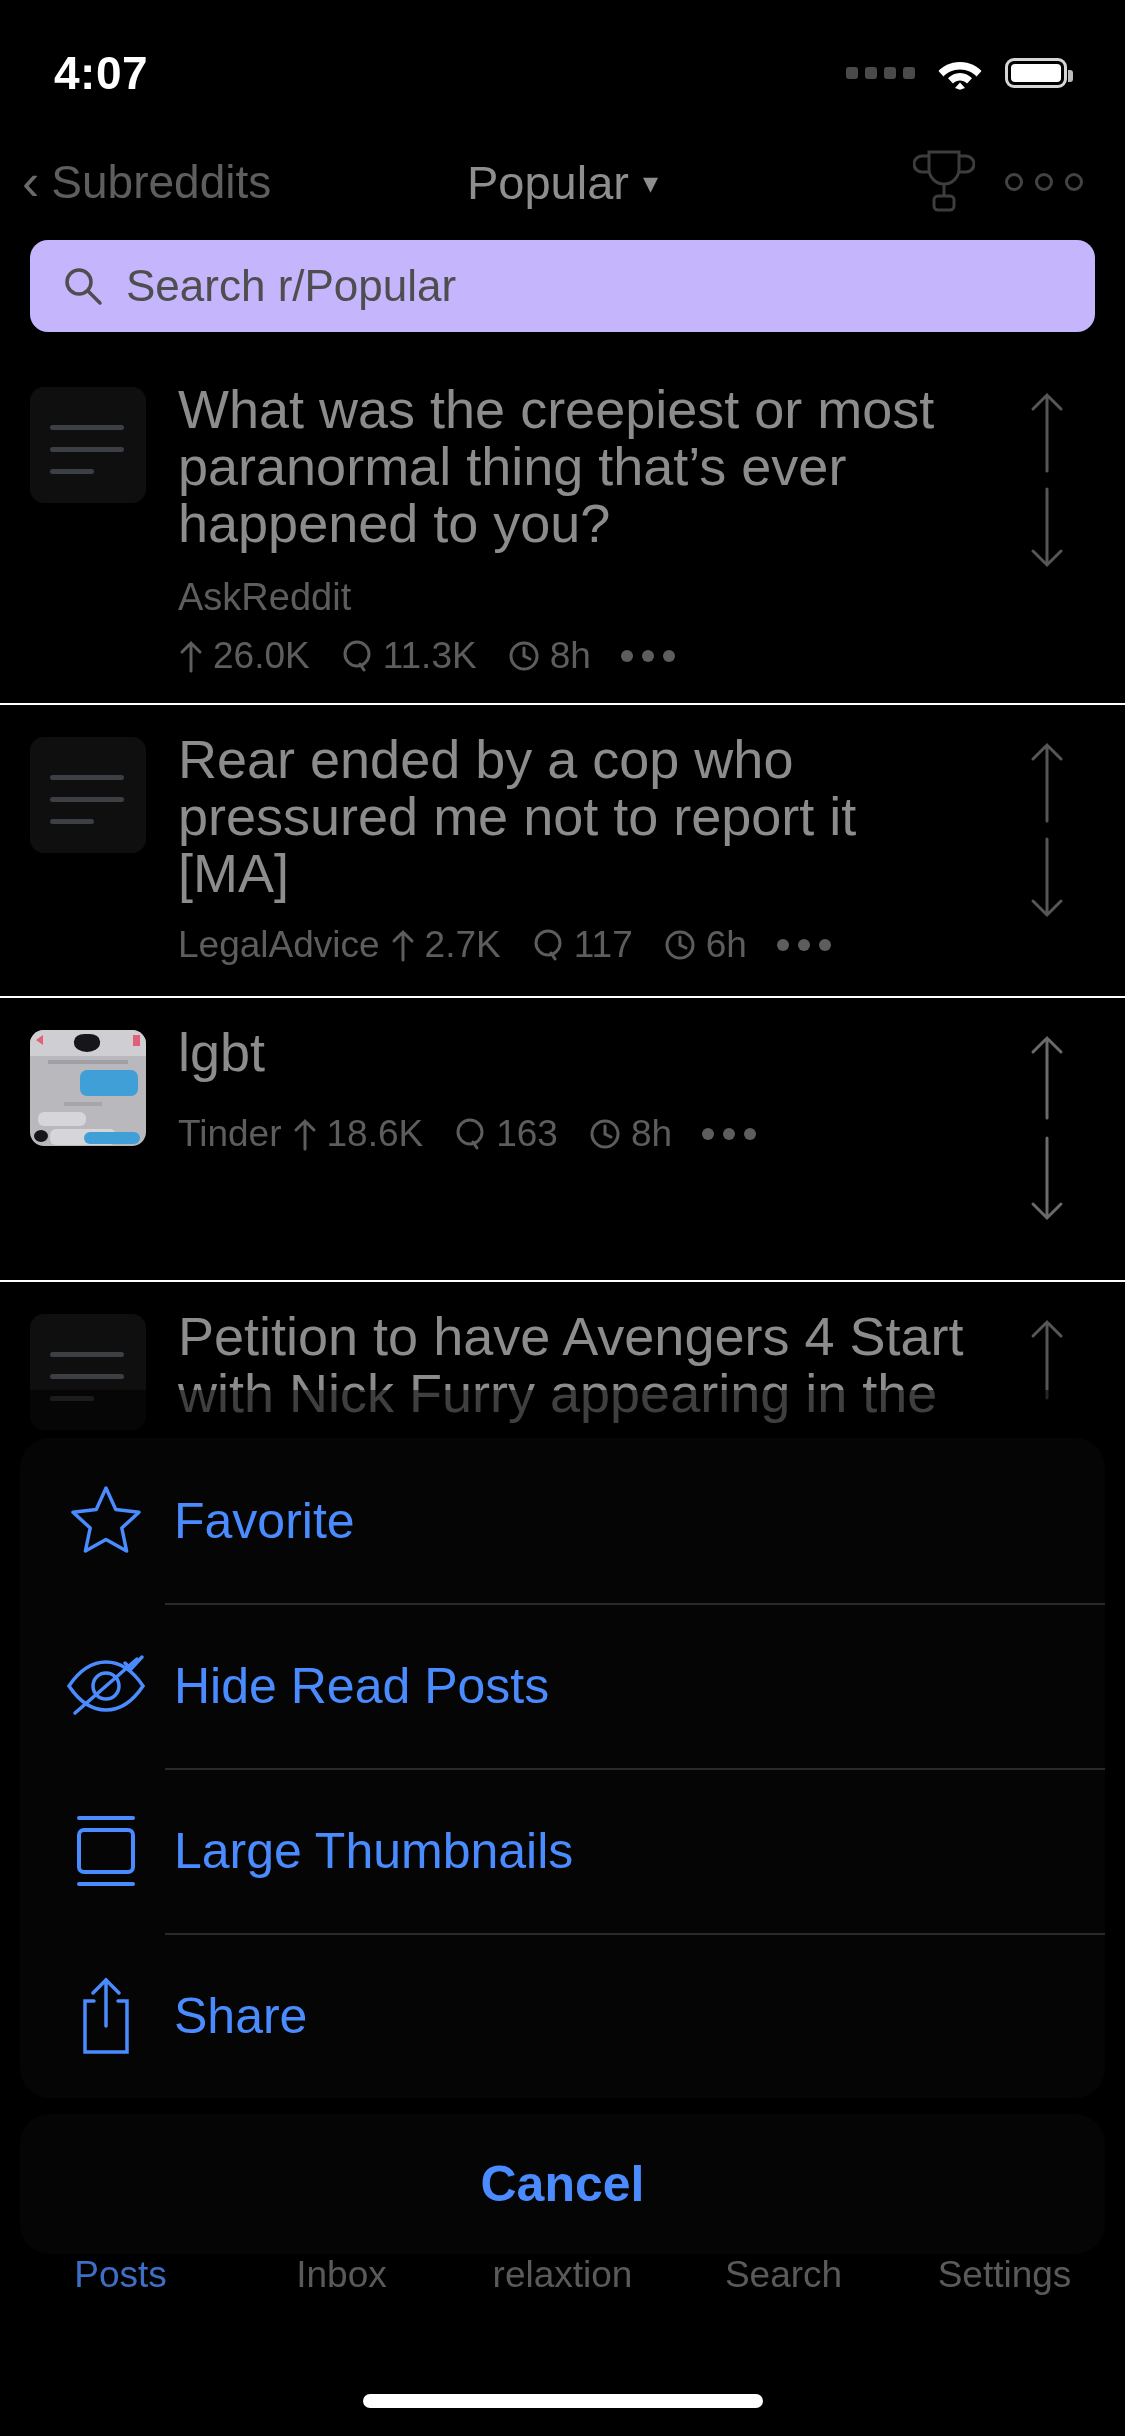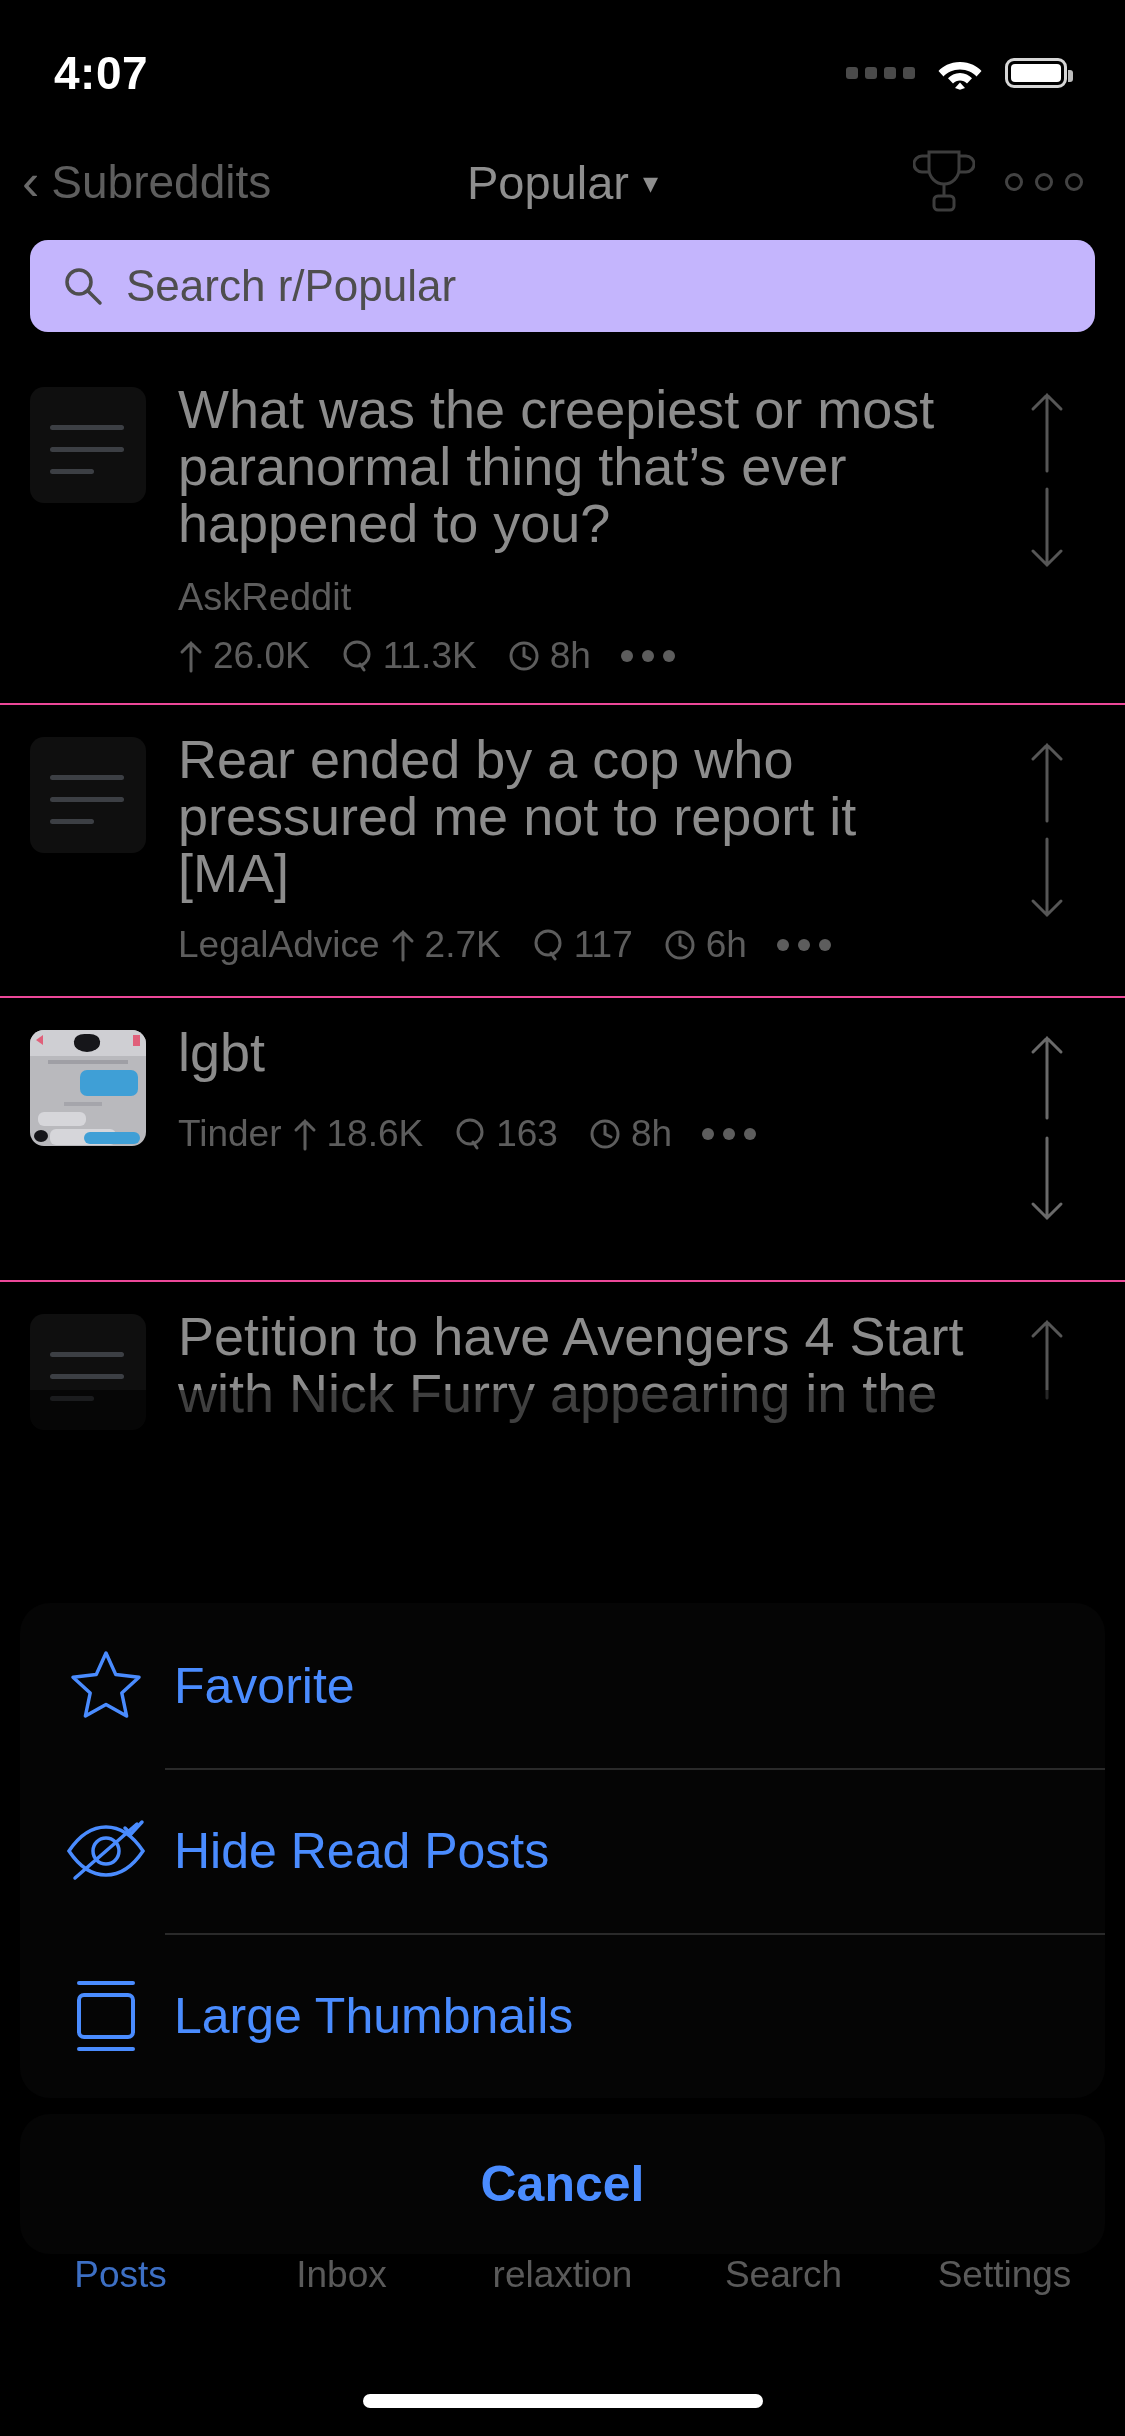--- a/index.html
+++ b/index.html
@@ -64,21 +64,21 @@
   .searchwrap { position:absolute; top:240px; left:0; width:100%; padding:0 30px; }
   .searchbar {
     height:92px; border-radius:18px; background:#c4b5fd;
     display:flex; align-items:center; gap:22px; padding:0 32px;
   }
   .search-ph { font-size:44px; color:#4e4e4e; }
 
   
   .feed { position:absolute; top:355px; left:0; width:100%; }
   .post { position:relative; display:flex; padding:26px 30px 0 30px; }
-  .post + .post { border-top:2px solid #ec4899; }
+  .post + .post { border-top:2px solid #ffffff; }
   .thumb {
     width:116px; height:116px; border-radius:14px; background:#0f0f0f;
     flex:none; margin-top:6px; position:relative; overflow:hidden;
   }
   .thumb.lines::before,
   .thumb.lines::after { content:""; position:absolute; left:20px; height:5px; background:#3c3f44; border-radius:3px; }
   .thumb.lines::before { top:38px; width:74px; box-shadow:0 22px 0 0 #3c3f44; }
   .thumb.lines::after { top:82px; width:44px; }
   .post-body { flex:1; padding-left:32px; padding-right:20px; min-width:0; }
   .post-title {
@@ -396,20 +396,30 @@
         <span class="sheet-ic">
           <svg class="ic" width="74" height="80" viewBox="0 0 74 80" fill="none" stroke="#4a8cff" stroke-width="4" stroke-linecap="round">
             <path d="M10 7 H64"></path>
             <rect x="10" y="19" width="54" height="42" rx="5"></rect>
             <path d="M10 73 H64"></path>
           </svg>
         </span>
         <span class="sheet-label">Large Thumbnails</span>
       </div>
 
+      <div class="sheet-row">
+        <span class="sheet-ic">
+          <svg class="ic" width="62" height="84" viewBox="0 0 62 84" fill="none" stroke="#4a8cff" stroke-width="3.5" stroke-linecap="round">
+            <path d="M31 52 V6"></path>
+            <path d="M18 19 L31 6 L44 19"></path>
+            <path d="M19 27 H10 V78 H52 V27 H43"></path>
+          </svg>
+        </span>
+        <span class="sheet-label">Share</span>
+      </div>
 
     </div>
 
     <div class="sheet-cancel">
       <span>Cancel</span>
     </div>
   </div>
 
   <div class="tabbar">
     <div class="tab active">Posts</div>

